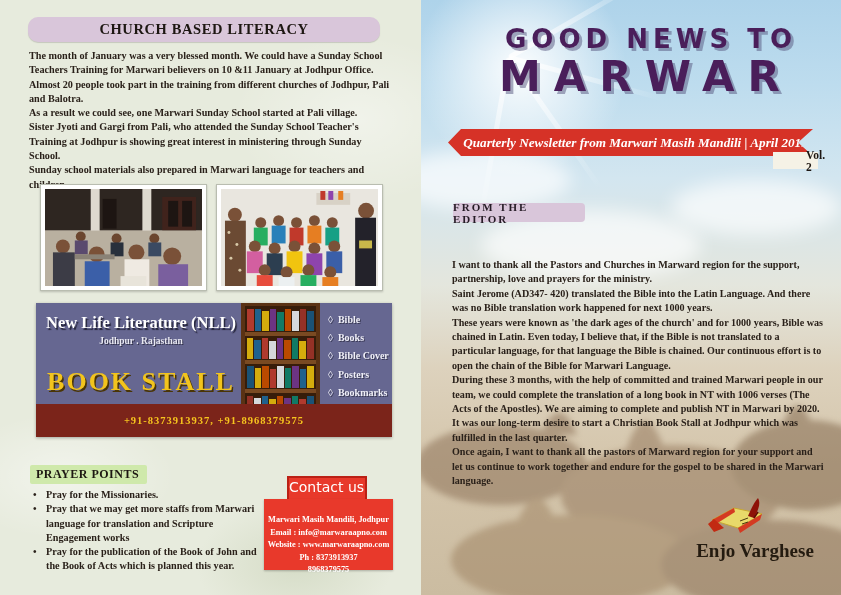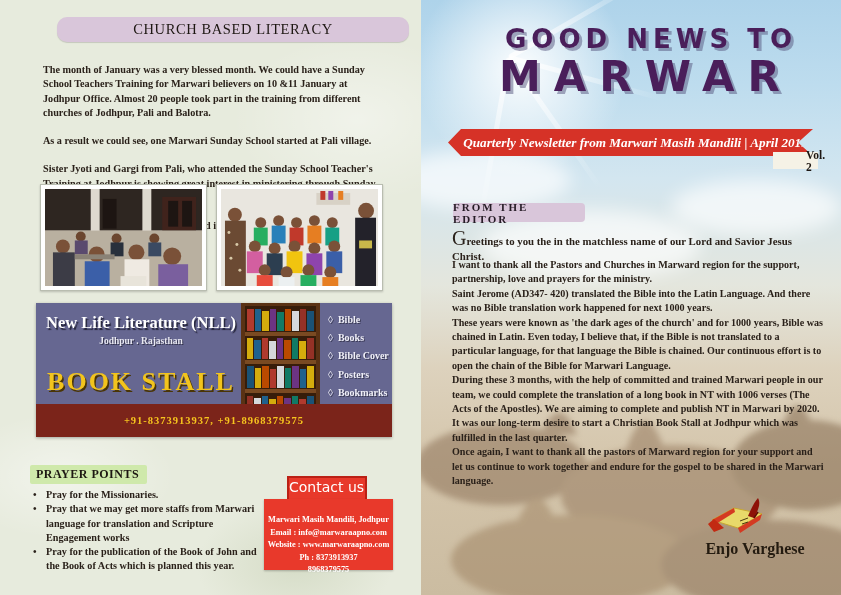--- a/index.html
+++ b/index.html
@@ -10,26 +10,26 @@
   
   #left-page { position:absolute; left:0; top:0; width:421px; height:595px;
     background:
       radial-gradient(ellipse 160px 90px at 15% 80%, rgba(255,255,255,.45), transparent 70%),
       radial-gradient(ellipse 180px 120px at 85% 20%, rgba(255,255,255,.4), transparent 70%),
       radial-gradient(ellipse 140px 90px at 70% 95%, rgba(197,206,178,.5), transparent 70%),
       #e7ebdd; }
 
   .title-banner { position:absolute; left:28px; top:17px; width:352px; height:25px;
     background:#d9c6da; border-radius:10px; display:flex; align-items:center; justify-content:center;
-    font-weight:normal; font-size:14.5px; letter-spacing:.6px; color:#1d1712;
-    box-shadow:0 1px 1px rgba(0,0,0,.15);margin-left:29px; }
+    font-weight:bold; font-size:14.5px; letter-spacing:.6px; color:#1d1712;
+    box-shadow:0 1px 1px rgba(0,0,0,.15); }
 
   .left-body { position:absolute; left:29px; top:49px; width:366px;
     font-size:10.2px; line-height:14.3px; font-weight:bold; color:#2a211a; }
-  .left-body p { margin:14px; }
+  .left-body p { margin:0; }
 
   .photo { position:absolute; top:184px; height:107px; width:167px;
     background:#fff; border:1px solid #b9bdb0; padding:4px; box-shadow:0 1px 2px rgba(0,0,0,.2); }
   .photo svg { width:100%; height:100%; display:block; }
   #photo-1 { left:40px; } #photo-2 { left:216px; }
 
   .nll-panel { position:absolute; left:36px; top:303px; width:356px; height:134px;
     background:#666791; box-shadow:0 1px 3px rgba(0,0,0,.3); }
   .nll-text { position:absolute; left:4px; top:10px; width:202px; text-align:center; }
   .nll-org { font-size:16.5px; font-weight:bold; color:#fff; text-shadow:1.5px 1.5px 1px #24243a; }
@@ -89,21 +89,21 @@
     font-size:11px; font-weight:bold; letter-spacing:2px; color:#261c26; z-index:2; }
   .greeting { position:absolute; left:31px; top:227px; width:372px; z-index:2;
     font-size:10.8px; font-weight:bold; color:#2a211a; }
   .greeting .dropcap { font-size:20px; font-weight:normal; }
   .editor-body { position:absolute; left:31px; top:258px; width:373px; z-index:2;
     font-size:10.1px; line-height:14.4px; font-weight:bold; color:#2a211a; }
   .editor-body p { margin:0; }
 
   .sig-icon { position:absolute; left:283px; top:494px; width:66px; height:48px; z-index:2; }
   .sig-name { position:absolute; left:258px; top:540px; width:152px; text-align:center; z-index:2;
-    font-size:16px; font-weight:bold; color:#241b10; }
+    font-size:19px; font-weight:bold; color:#241b10; }
 </style>
 </head>
 <body>
 
 <div id="spread">
 
   <div id="left-page">
 
     <div class="title-banner">CHURCH BASED LITERACY</div>
 
@@ -319,23 +319,20 @@
     </svg>
 
     <div class="mast" id="mast-1">GOOD NEWS TO</div>
     <div class="mast" id="mast-2">MARWAR</div>
 
     <div class="ribbon">Quarterly Newsletter from Marwari Masih Mandili  |  April 2019</div>
     <div class="vol-box">Vol. 2</div>
 
     <div class="editor-badge">FROM THE EDITOR</div>
 
-    <div class="greeting">
-      <span class="dropcap">G</span><span>reetings to you the in the matchless name of our Lord and Savior Jesus Christ.</span>
-    </div>
 
     <div class="editor-body">
       <p>I want to thank all the Pastors and Churches in Marward region for the support, partnership, love and prayers for the ministry.</p>
       <p>Saint Jerome (AD347- 420) translated the Bible into the Latin Language. And there was no Bible translation work happened for next 1000 years.</p>
       <p>These years were known as 'the dark ages of the church' and for 1000 years, Bible was chained in Latin. Even today, I believe that, if the Bible is not translated to a particular language, for that language the Bible is chained. Our continuous effort is to open the chain of the Bible for Marwari Language.</p>
       <p>During these 3 months, with the help of committed and trained Marwari people in our team, we could complete the translation of a long book in NT with 1006 verses (The Acts of the Apostles). We are aiming to complete and publish NT in Marwari by 2020.</p>
       <p>It was our long-term desire to start a Christian Book Stall at Jodhpur which was fulfilled in the last quarter.</p>
       <p>Once again, I want to thank all the pastors of Marward region for your support and let us continue to work together and endure for the gospel to be shared in the Marwari language.</p>
     </div>
 

